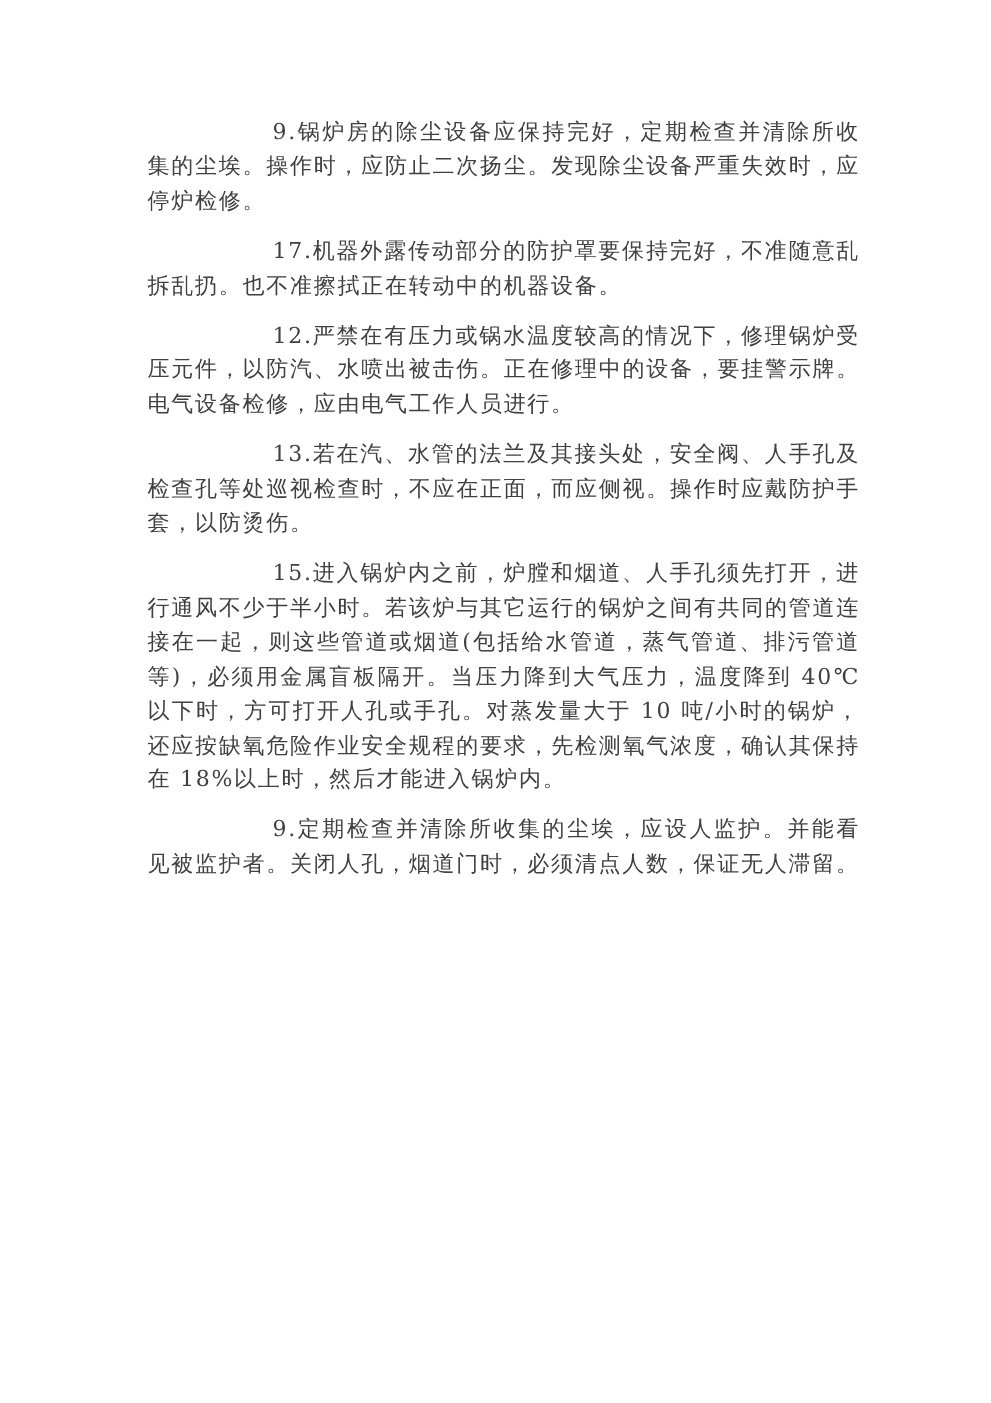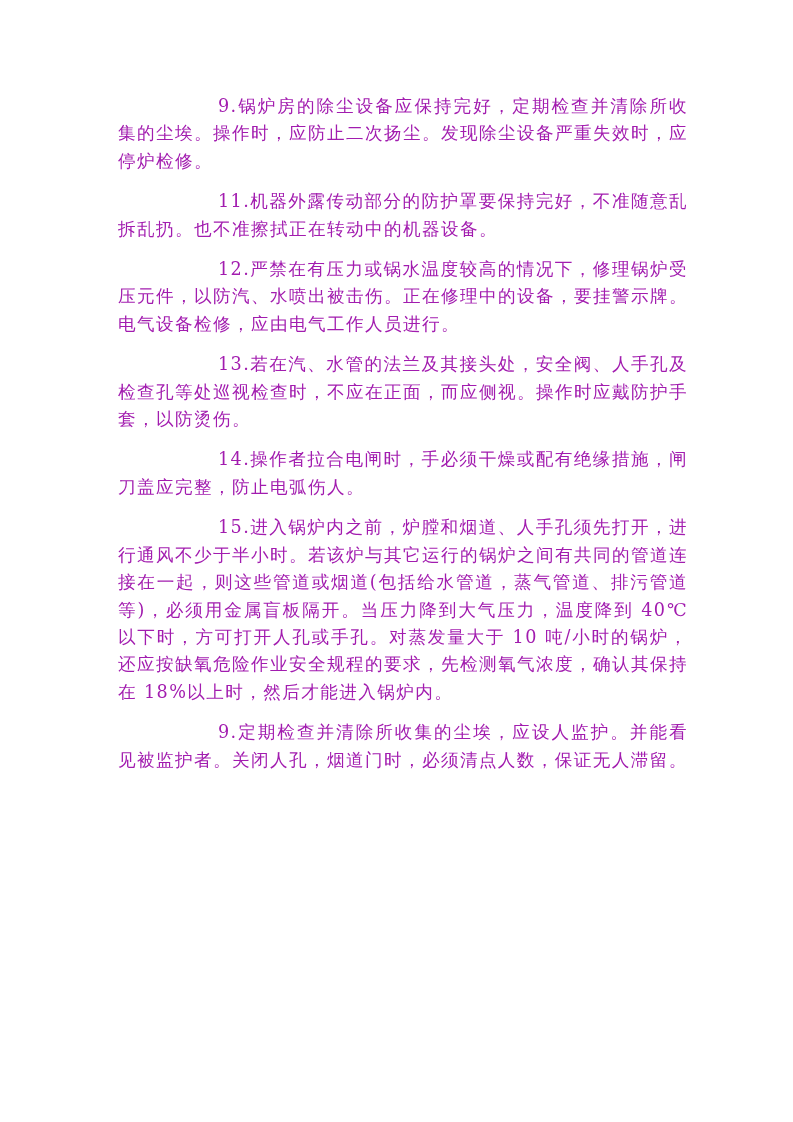--- a/index.html
+++ b/index.html
@@ -12,37 +12,36 @@
     height: 1122px;
     overflow: hidden;
     position: relative;
   }
   .page {
     position: absolute;
     left: 118px;
     top: 93px;
     width: 570px;
     font-family: "DejaVu Serif", "Liberation Serif", serif;
-    color: #a21caf;
+    color: #404040;
     font-size: 17.6px;
     line-height: 27.4px;
     letter-spacing: 1.4px;
   }
   .para {
     margin: 0 0 13px 0;
     text-indent: 100px;
     text-align: justify;
     text-align-last: left;
     word-break: break-all;
   }
 </style>
 </head>
 <body>
 
 <div class="page">
   <p class="para"><span>9.</span><span>锅炉房的除尘设备应保持完好，定期检查并清除所收集的尘埃。操作时，应防止二次扬尘。发现除尘设备严重失效时，应停炉检修。</span></p>
-  <p class="para"><span>11.</span><span>机器外露传动部分的防护罩要保持完好，不准随意乱拆乱扔。也不准擦拭正在转动中的机器设备。</span></p>
+  <p class="para"><span>17.</span><span>机器外露传动部分的防护罩要保持完好，不准随意乱拆乱扔。也不准擦拭正在转动中的机器设备。</span></p>
   <p class="para"><span>12.</span><span>严禁在有压力或锅水温度较高的情况下，修理锅炉受压元件，以防汽、水喷出被击伤。正在修理中的设备，要挂警示牌。电气设备检修，应由电气工作人员进行。</span></p>
   <p class="para"><span>13.</span><span>若在汽、水管的法兰及其接头处，安全阀、人手孔及检查孔等处巡视检查时，不应在正面，而应侧视。操作时应戴防护手套，以防烫伤。</span></p>
-  <p class="para"><span>14.</span><span>操作者拉合电闸时，手必须干燥或配有绝缘措施，闸刀盖应完整，防止电弧伤人。</span></p>
   <p class="para"><span>15.</span><span>进入锅炉内之前，炉膛和烟道、人手孔须先打开，进行通风不少于半小时。若该炉与其它运行的锅炉之间有共同的管道连接在一起，则这些管道或烟道(包括给水管道，蒸气管道、排污管道等)，必须用金属盲板隔开。当压力降到大气压力，温度降到 40℃以下时，方可打开人孔或手孔。对蒸发量大于 10 吨/小时的锅炉，还应按缺氧危险作业安全规程的要求，先检测氧气浓度，确认其保持在 18%以上时，然后才能进入锅炉内。</span></p>
   <p class="para"><span>9.</span><span>定期检查并清除所收集的尘埃，应设人监护。并能看见被监护者。关闭人孔，烟道门时，必须清点人数，保证无人滞留。</span></p>
 </div>
 
 </body></html>

